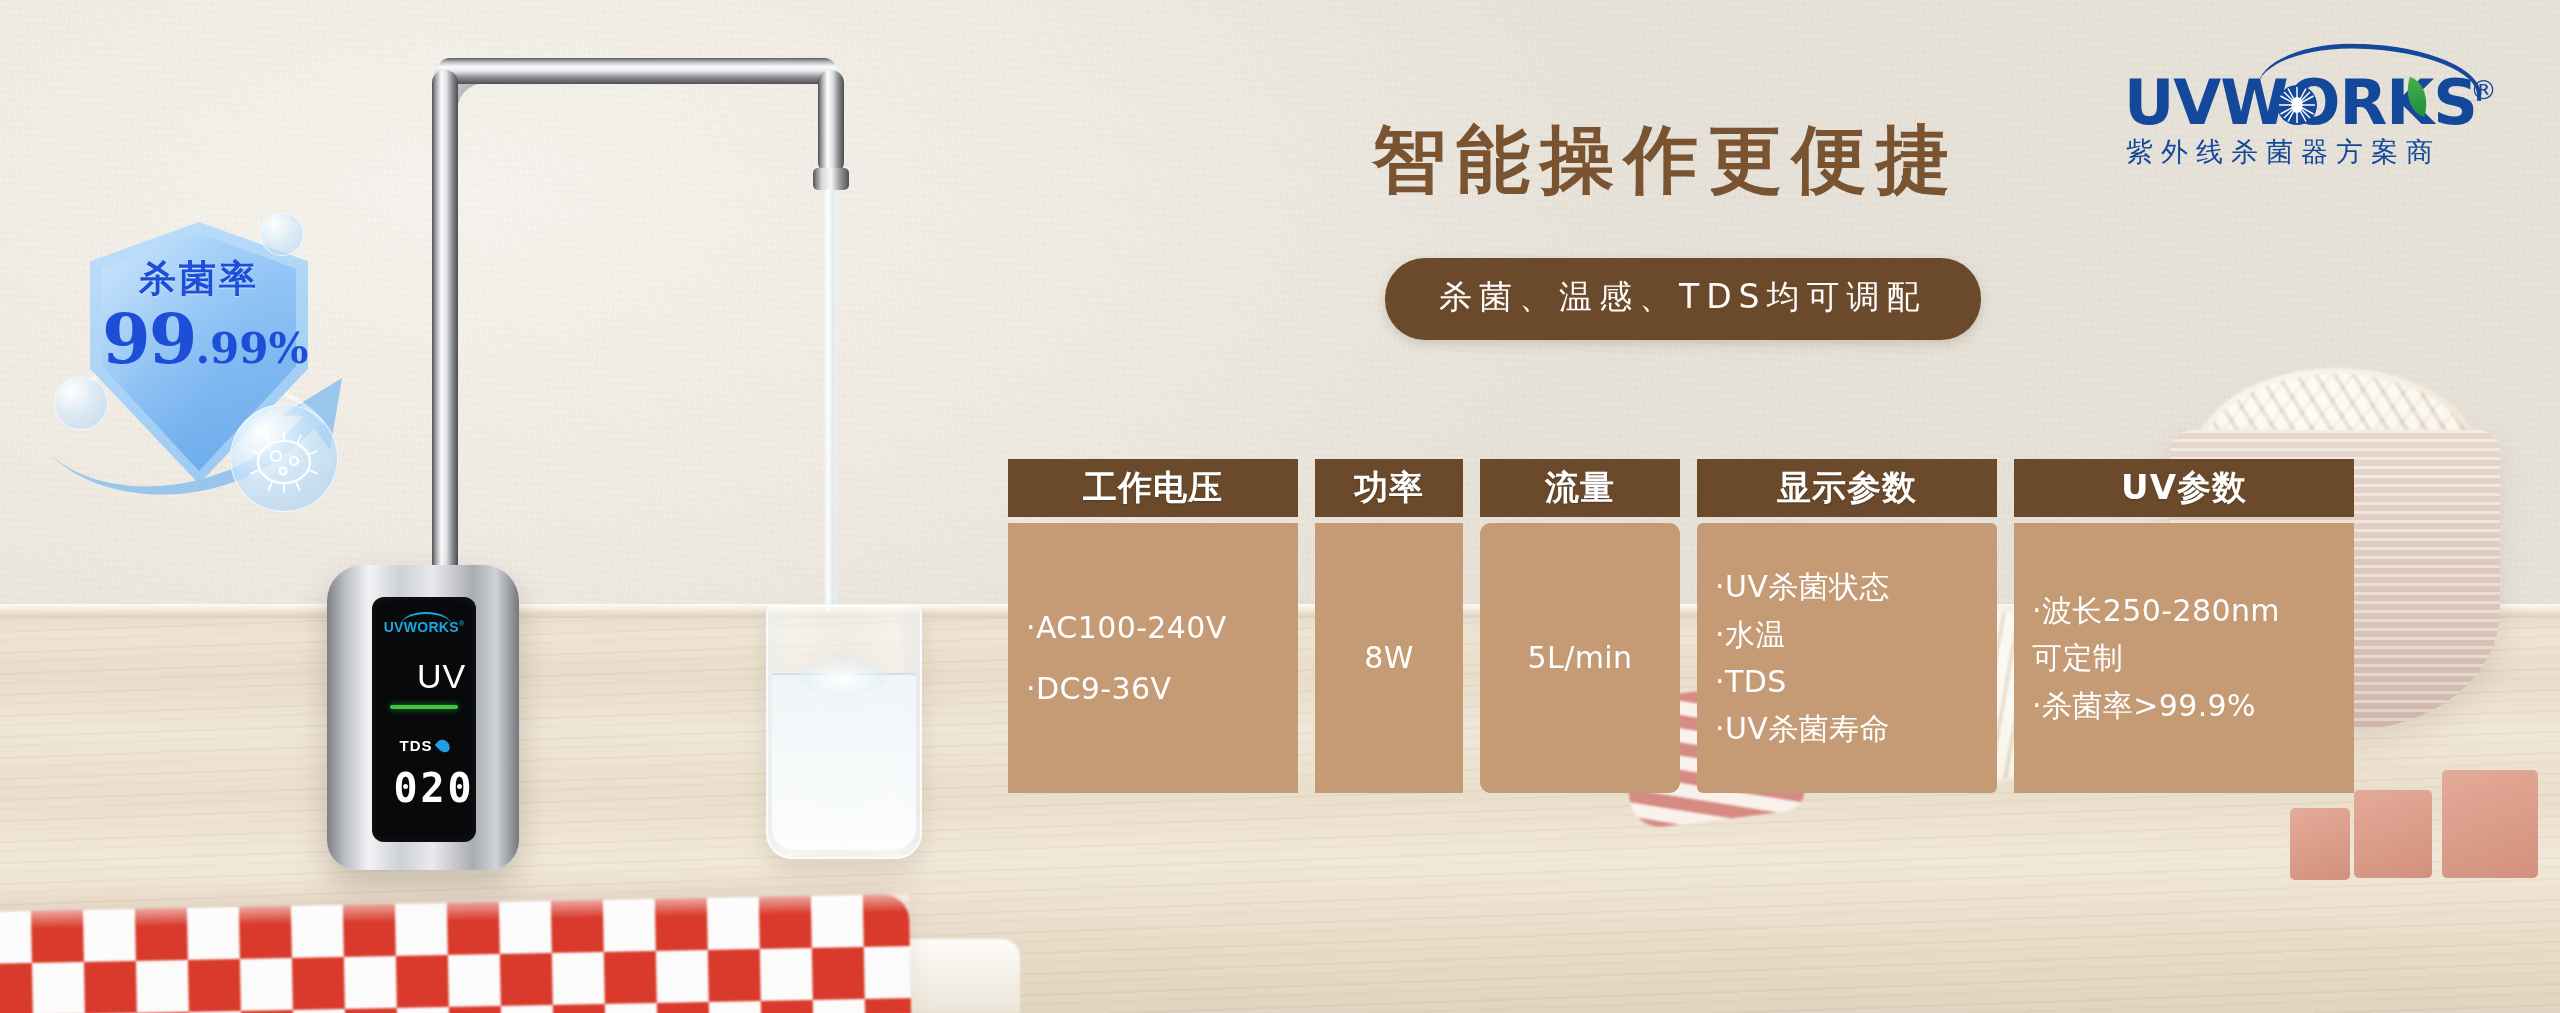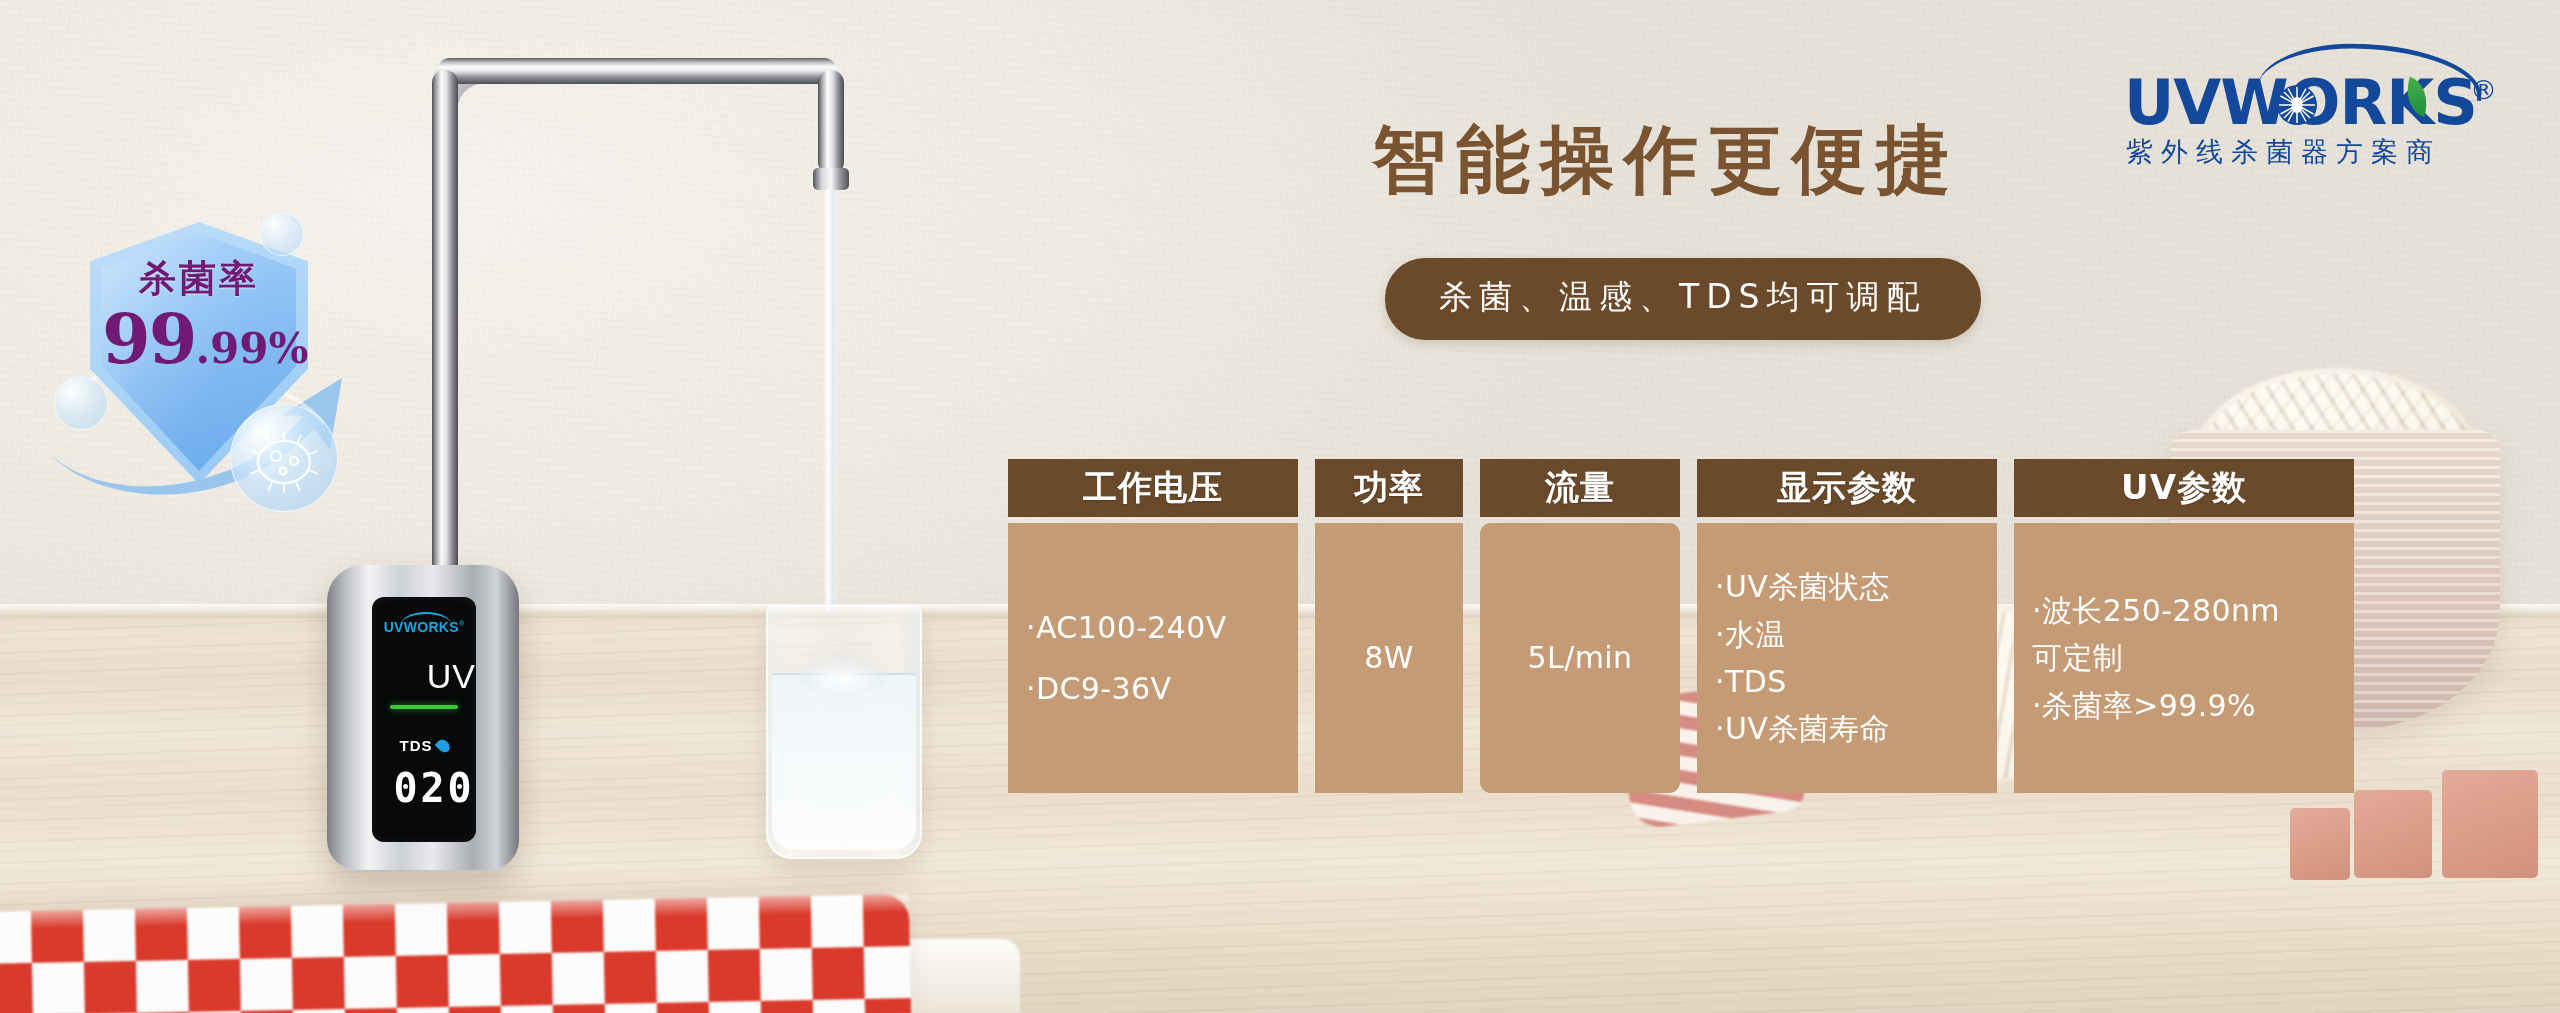--- a/index.html
+++ b/index.html
@@ -131,21 +131,21 @@
   }
   .shield-sheen{
     position:absolute;left:50px;top:25px;width:194px;height:238px;
     background:linear-gradient(118deg,rgba(255,255,255,.45) 0%,rgba(255,255,255,.10) 38%,rgba(255,255,255,0) 60%);
     -webkit-clip-path:polygon(50% 0%,100% 15%,100% 56%,50% 100%,0% 56%,0% 15%);
     clip-path:polygon(50% 0%,100% 15%,100% 56%,50% 100%,0% 56%,0% 15%);
   }
   .badge-text{
     position:absolute;left:50px;top:52px;width:194px;text-align:center;
     font-family:"DejaVu Serif","Liberation Serif",serif;
-    color:#701a75;font-weight:bold;
+    color:#1d4ed8;font-weight:bold;
   }
   .badge-cn{font-size:37px;letter-spacing:3px;line-height:1;
     text-shadow:0 1px 1px rgba(255,255,255,.55);}
   .badge-num{margin-top:7px;line-height:1;white-space:nowrap;}
   .badge-99{font-size:70px;letter-spacing:-2px;}
   .badge-dec{font-size:42px;}
   .bubble{
     position:absolute;border-radius:50%;
     background:radial-gradient(circle at 32% 28%,rgba(255,255,255,.92),rgba(206,231,252,.62) 48%,rgba(150,200,245,.45) 100%);
     border:1px solid rgba(255,255,255,.65);
@@ -208,22 +208,22 @@
     position:absolute;left:0;right:0;top:22px;text-align:center;
     color:#1aa7e0;font-size:14px;font-weight:bold;letter-spacing:.3px;
     font-family:"Liberation Sans",sans-serif;
   }
   .scr-logo sup{font-size:7px;vertical-align:super;}
   .scr-logo .arc{
     position:absolute;left:50%;top:-7px;transform:translateX(-46%);
     width:52px;height:12px;border-top:2px solid #1aa7e0;border-radius:50%/100% 100% 0 0;
   }
   .scr-uv{
-    position:absolute;left:0;right:0;top:60px;text-align:right;
-    color:#fff;font-size:34px;font-weight:500;letter-spacing:1px;
+    position:absolute;left:0;right:0;top:60px;text-align:left;
+    color:#fff;font-size:34px;font-weight:500;letter-spacing:1px;padding-left:45px;
   }
   .scr-bar{
     position:absolute;left:18px;top:108px;width:68px;height:4px;
     background:#3cc93c;border-radius:2px;box-shadow:0 0 6px rgba(60,201,60,.7);
   }
   .scr-tds{
     position:absolute;left:0;right:0;top:140px;text-align:center;
     color:#fff;font-size:15px;font-weight:bold;letter-spacing:1px;
   }
   .droplet{
@@ -458,21 +458,21 @@
         </div>
       </div>
       <div class="col">
         <div class="th" style="background: rgb(107, 74, 43);">流量</div>
         <div class="td center" style="background: rgb(196, 155, 116); border-radius: 11px;">
           <div class="ln">5L/min</div>
         </div>
       </div>
       <div class="col">
         <div class="th" style="background: rgb(107, 74, 43);">显示参数</div>
-        <div class="td" style="background: rgb(196, 155, 116);">
+        <div class="td" style="background: rgb(196, 155, 116); border-radius: 6px;">
           <div class="ln">·UV杀菌状态</div>
           <div class="ln">·水温</div>
           <div class="ln">·TDS</div>
           <div class="ln">·UV杀菌寿命</div>
         </div>
       </div>
       <div class="col">
         <div class="th" style="background: rgb(107, 74, 43);">UV参数</div>
         <div class="td" style="background: rgb(196, 155, 116);">
           <div class="ln">·波长250-280nm</div>

